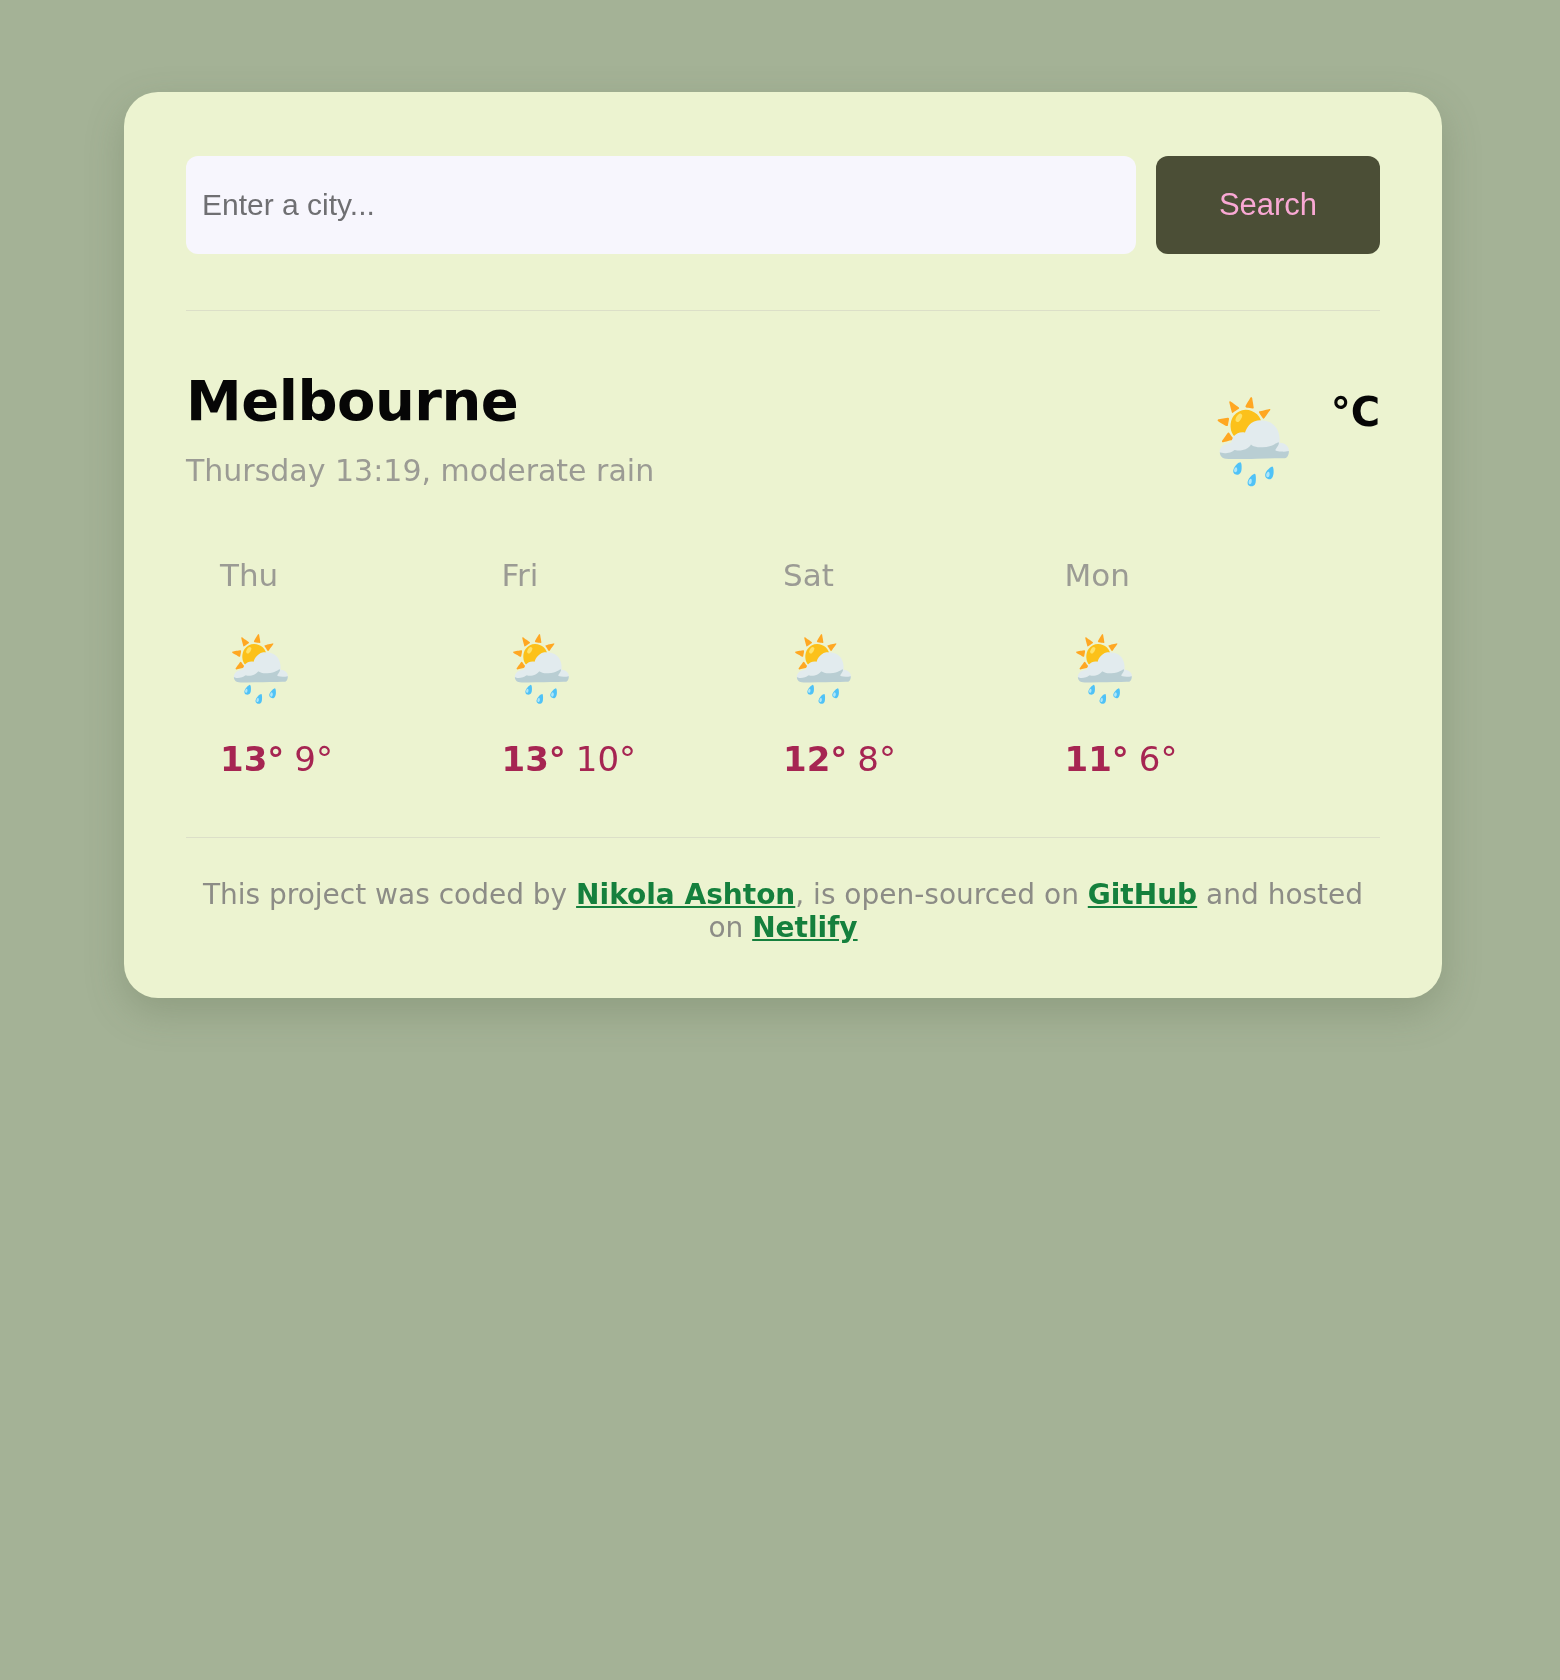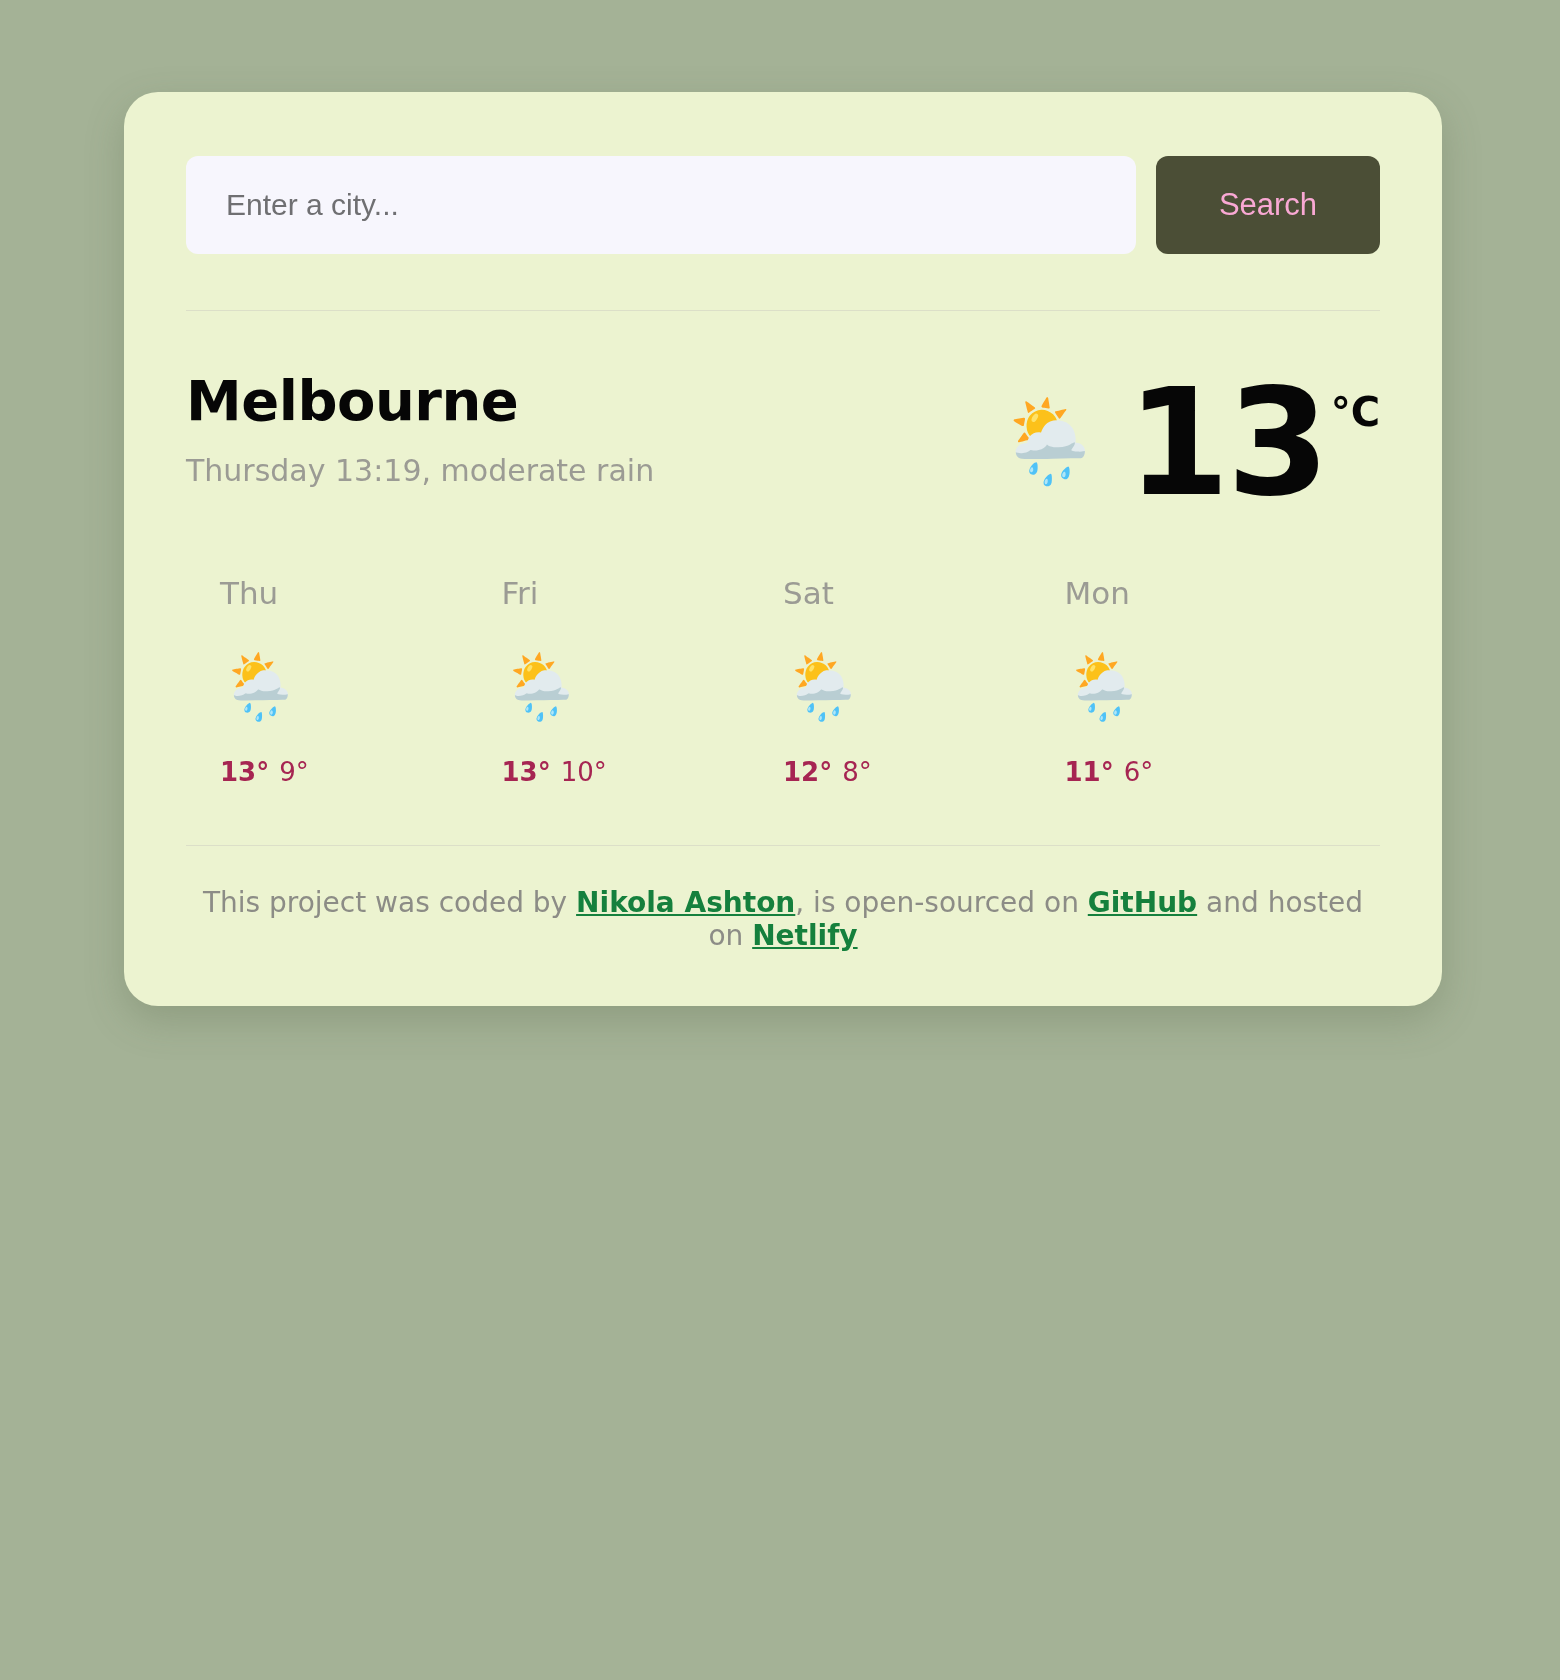--- a/index.html
+++ b/index.html
@@ -37,21 +37,21 @@
     align-items: stretch;
     gap: 20px;
     height: 98px;
   }
 
   .search-input {
     flex: 1 1 auto;
     background: #f7f6fd;
     border: none;
     border-radius: 12px;
-    padding: 0 40px;
+    padding: 0 16px;
     font-family: "Liberation Sans", sans-serif;
     font-size: 30px;
     color: #3a3a3a;
     outline: none;
   }
   .search-input::placeholder { color: #6f6f72; opacity: 1; }
 
   .search-button {
     flex: 0 0 224px;
     background: #4b4e36;
@@ -156,21 +156,21 @@
 
   .day-icon {
     font-size: 64px;
     line-height: 1;
     margin-top: 44px;
     margin-bottom: 38px;
   }
 
   .day-temps {
     font-family: "DejaVu Sans", sans-serif;
-    font-size: 26px;
+    font-size: 34px;
     color: #a62552;
     white-space: nowrap;
   }
   .day-temps .tmax { font-weight: 700; }
   .day-temps .tmin { font-weight: 400; margin-left: 10px; }
 
   
   .footer {
     margin-top: 40px;
     text-align: center;
@@ -201,21 +201,20 @@
     <div class="current">
       <div class="current-left">
         <div class="city-name">Melbourne</div>
         <div class="conditions">
           <div>Thursday 13:19, moderate rain</div>
         </div>
       </div>
 
       <div class="current-right">
         <span class="current-icon">🌦️</span>
-        <span class="temp-value">13</span>
         <span class="temp-unit">°C</span>
       </div>
     </div>
 
     <div class="forecast">
       <div class="forecast-day">
         <div class="day-label">Thu</div>
         <div class="day-icon">🌦️</div>
         <div class="day-temps">
           <span class="tmax">13°</span><span class="tmin">9°</span>

